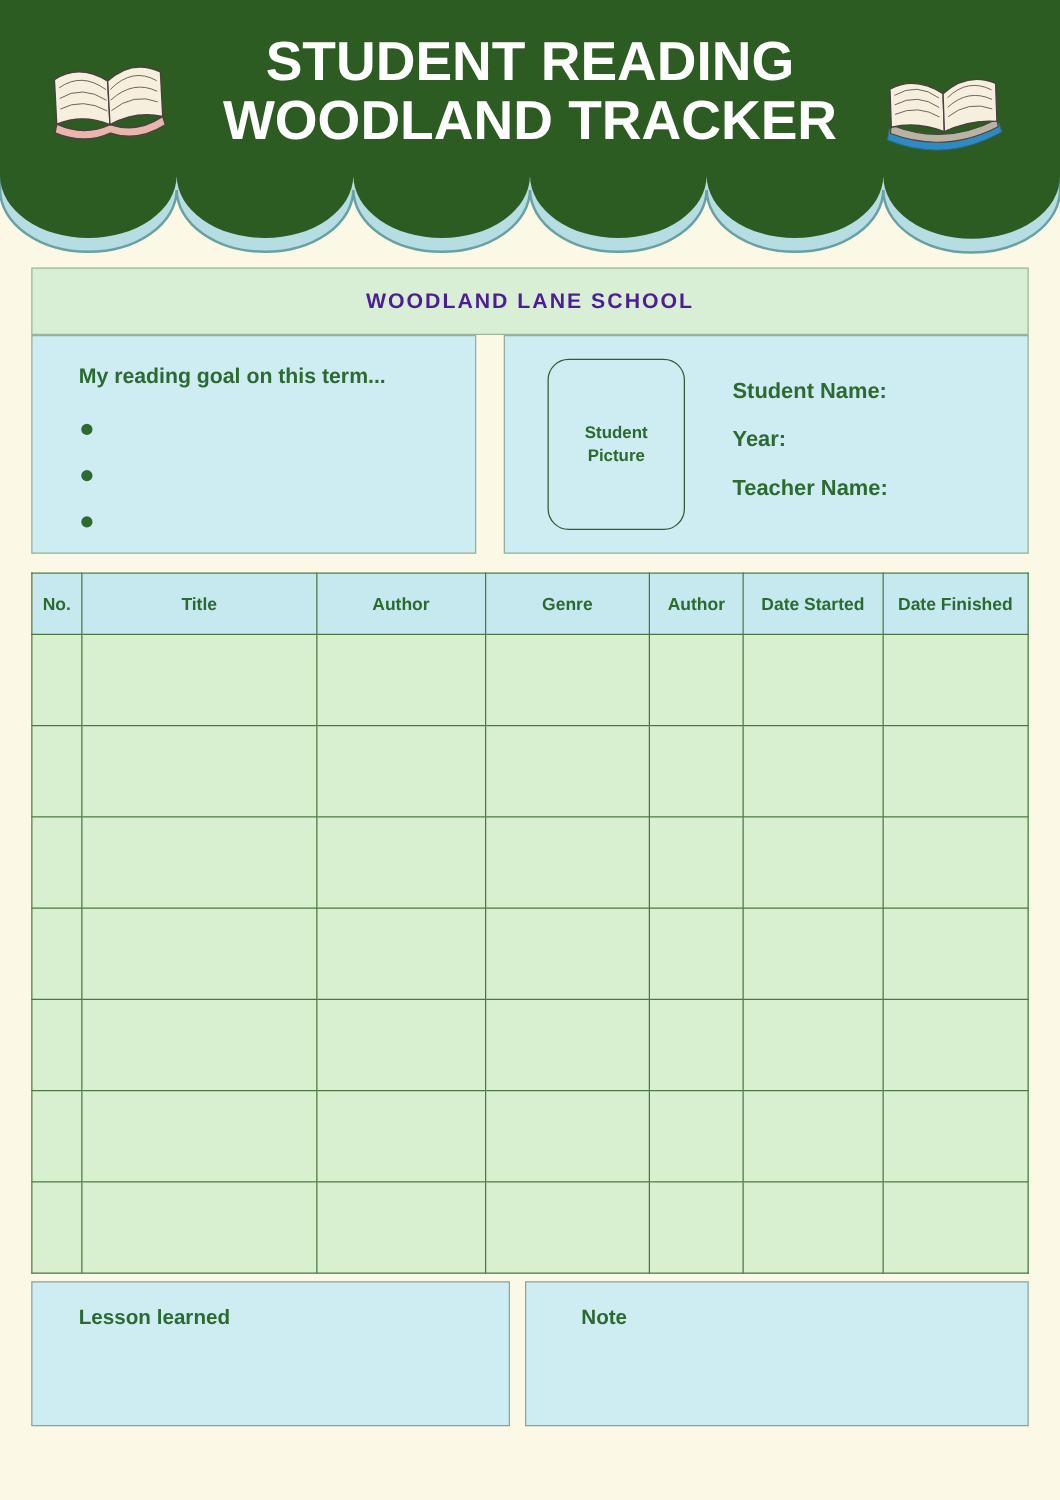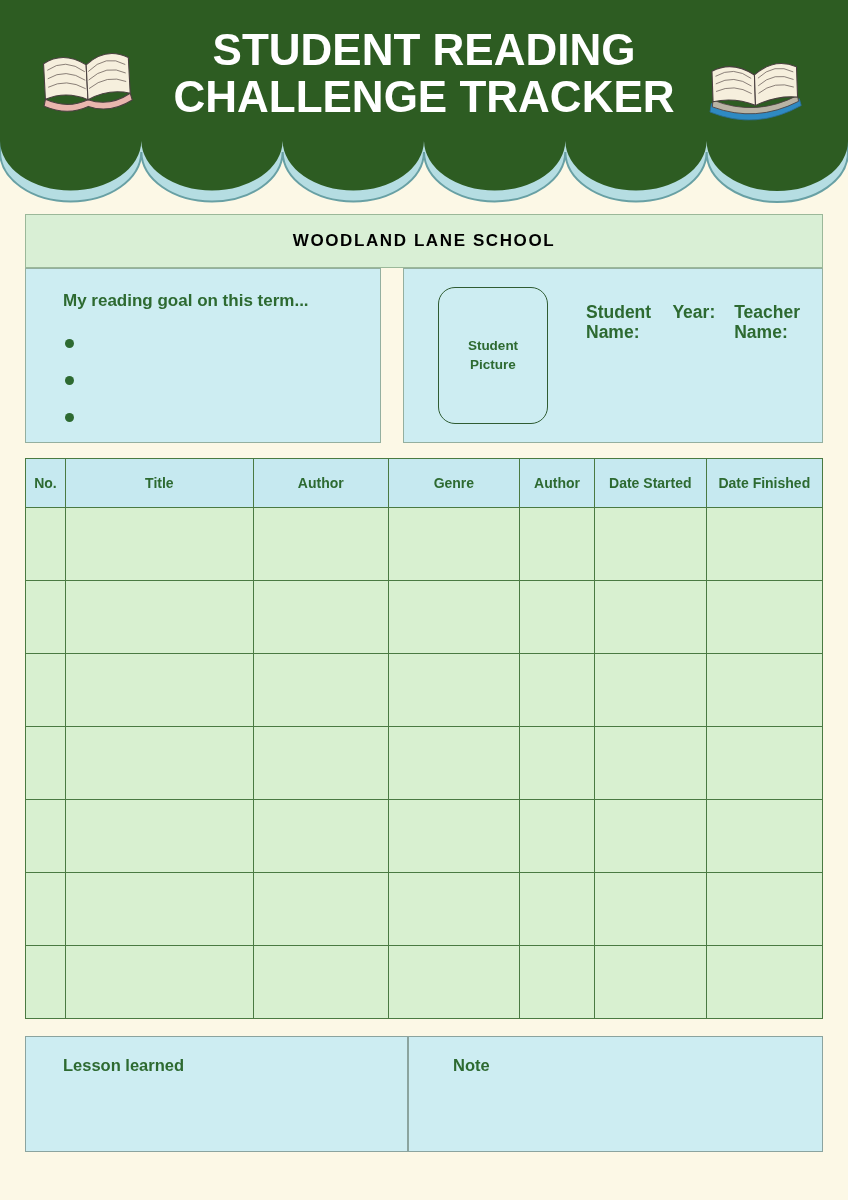--- a/index.html
+++ b/index.html
@@ -25,21 +25,21 @@
   .book-left  { left: 36px;  top: 46px; transform: rotate(-3deg); }
   .book-right { left: 704px; top: 58px; transform: rotate(-2deg); }
 
   
   .content { padding: 0 25px; }
 
   .school-banner {
     margin-top: 12px; height: 54px;
     background: #d9efd5; border: 1px solid #9bb899;
     display: flex; align-items: center; justify-content: center;
-    color: #000000; font-size: 17px; font-weight: 700; letter-spacing: 1.6px;
+    color: #4c1d95; font-size: 17px; font-weight: 700; letter-spacing: 1.6px;
   }
 
   .info-row { display: flex; gap: 22px; margin-top: 0; height: 175px; }
 
   .goal-box {
     width: 356px; flex: 0 0 356px;
     background: #cdedf2; border: 1px solid #94af9f;
     padding: 22px 20px 0 37px;
   }
   .goal-title { margin: 0; font-size: 17px; font-weight: 700; color: #2d6a31; }
@@ -58,42 +58,42 @@
   }
   .picture-frame {
     width: 110px; flex: 0 0 110px; height: 137px;
     border: 1.6px solid #2f5c33; border-radius: 17px;
     display: flex; align-items: center; justify-content: center;
     text-align: center; padding: 16px 14px;
     color: #2d6a31; font-size: 13.5px; font-weight: 700; line-height: 1.35;
   }
   .student-fields {
     margin-left: 38px; padding-top: 15px;
-    display: flex; flex-direction: row; gap: 19px;
+    display: flex; flex-direction: column; gap: 19px;
   }
   .student-field { font-size: 17.5px; font-weight: 700; color: #2d6a31; line-height: 20px; }
 
   
   .tracker-table {
     margin-top: 15px; width: 100%;
     border-collapse: collapse; table-layout: fixed;
   }
   .tracker-table th {
     height: 37px; background: #c6e9f0;
     border: 1px solid #4a7a42;
     color: #2d6a31; font-size: 14px; font-weight: 700;
     padding: 16px 2px;
   }
   .tracker-table td {
     height: 73px; background: #d8f0d0;
     border: 1px solid #4a7a42;
   }
 
   
-  .bottom-row { display: flex; margin-top: 17px; }
+  .bottom-row { display: flex; gap: 12px; margin-top: 6px; }
   .note-like {
     height: 116px;
     background: #cdedf2; border: 1px solid #8ba49f;
     padding: 19px 16px 0 32px;
   }
   .lesson-box { width: 383px; flex: 0 0 383px; padding-left: 37px; }
   .note-box { flex: 1; padding-left: 44px; }
   .note-like h2 { margin: 0; font-size: 16.5px; font-weight: 700; color: #2d6a31; }
 </style>
 </head>
@@ -125,21 +125,21 @@
       <path d="M8,52 Q60,76 112,50 L114,58 Q60,86 6,62 Z" fill="#2f8ac3" stroke="#2a6d99" stroke-width="1"></path>
       <path d="M10,48 Q60,70 110,46 L111,53 Q60,77 9,56 Z" fill="#b9b3a4" stroke="#4a4040" stroke-width="1"></path>
       <path d="M10,14 Q34,2 60,20 L60,56 Q35,45 10,50 Z" fill="#f6efdd" stroke="#4a4040" stroke-width="1.3"></path>
       <path d="M110,12 Q84,0 60,20 L60,56 Q85,45 110,48 Z" fill="#f6efdd" stroke="#4a4040" stroke-width="1.3"></path>
       <path d="M14,20 Q36,8 56,24 M14,29 Q36,18 56,33 M14,38 Q36,29 56,42" fill="none" stroke="#6a5f5a" stroke-width="0.9"></path>
       <path d="M106,18 Q84,6 64,24 M106,27 Q84,16 64,33 M106,36 Q84,27 64,42" fill="none" stroke="#6a5f5a" stroke-width="0.9"></path>
     </svg>
 
     <h1 class="page-title">
       <span>STUDENT READING</span><br>
-      <span>CHALLENGE TRACKER</span>
+      <span>WOODLAND TRACKER</span>
     </h1>
   </header>
 
   <div class="content">
 
     <div class="school-banner">
       <span>WOODLAND LANE SCHOOL</span>
     </div>
 
     <div class="info-row">

